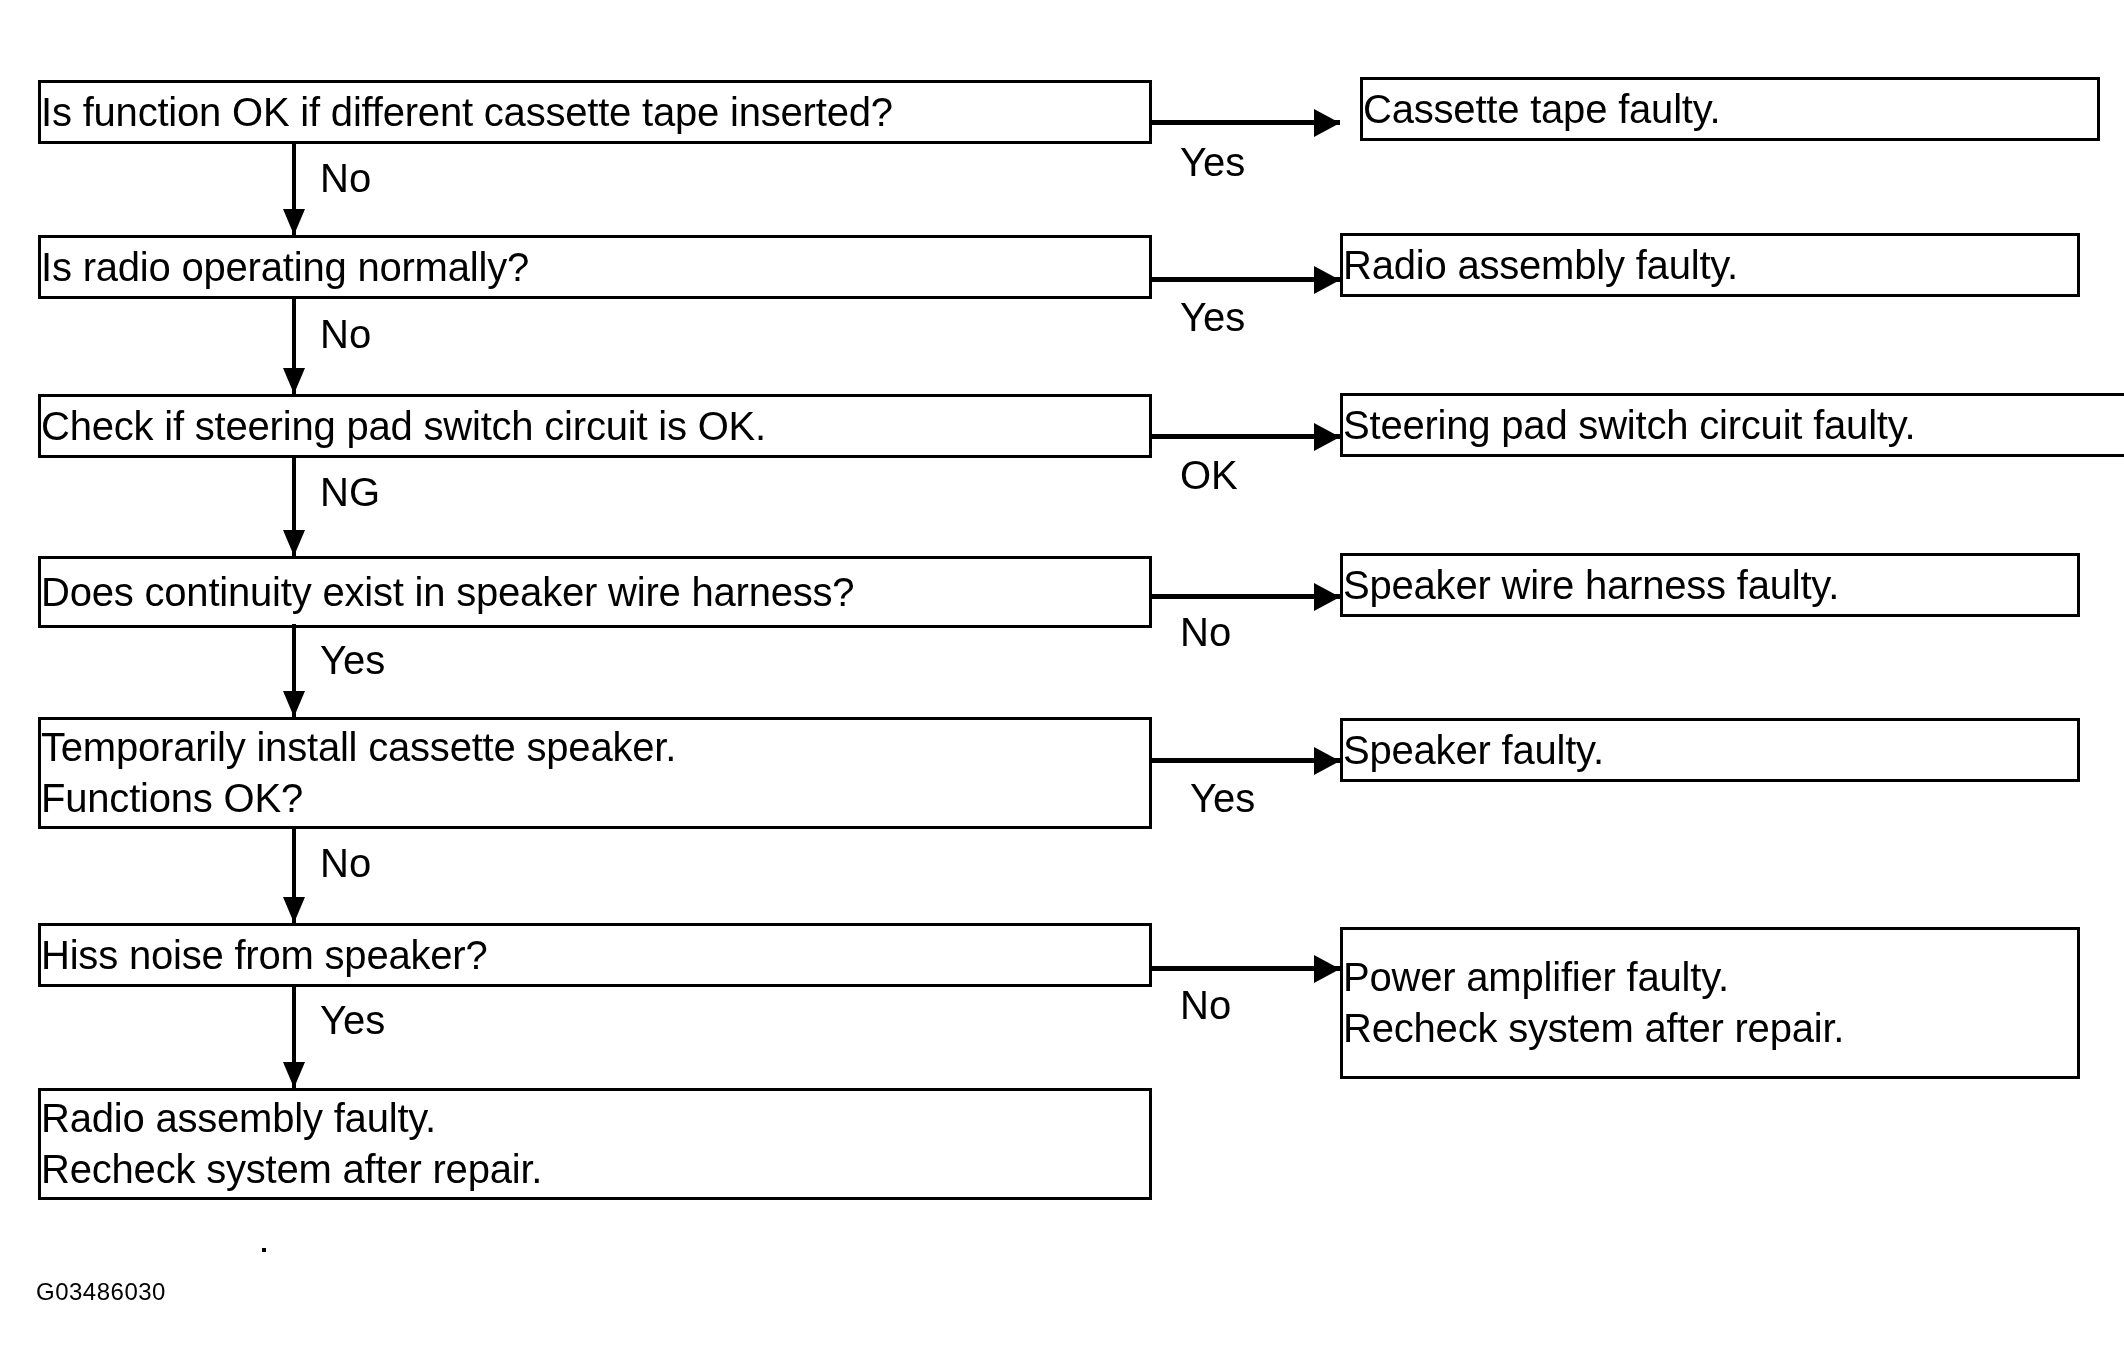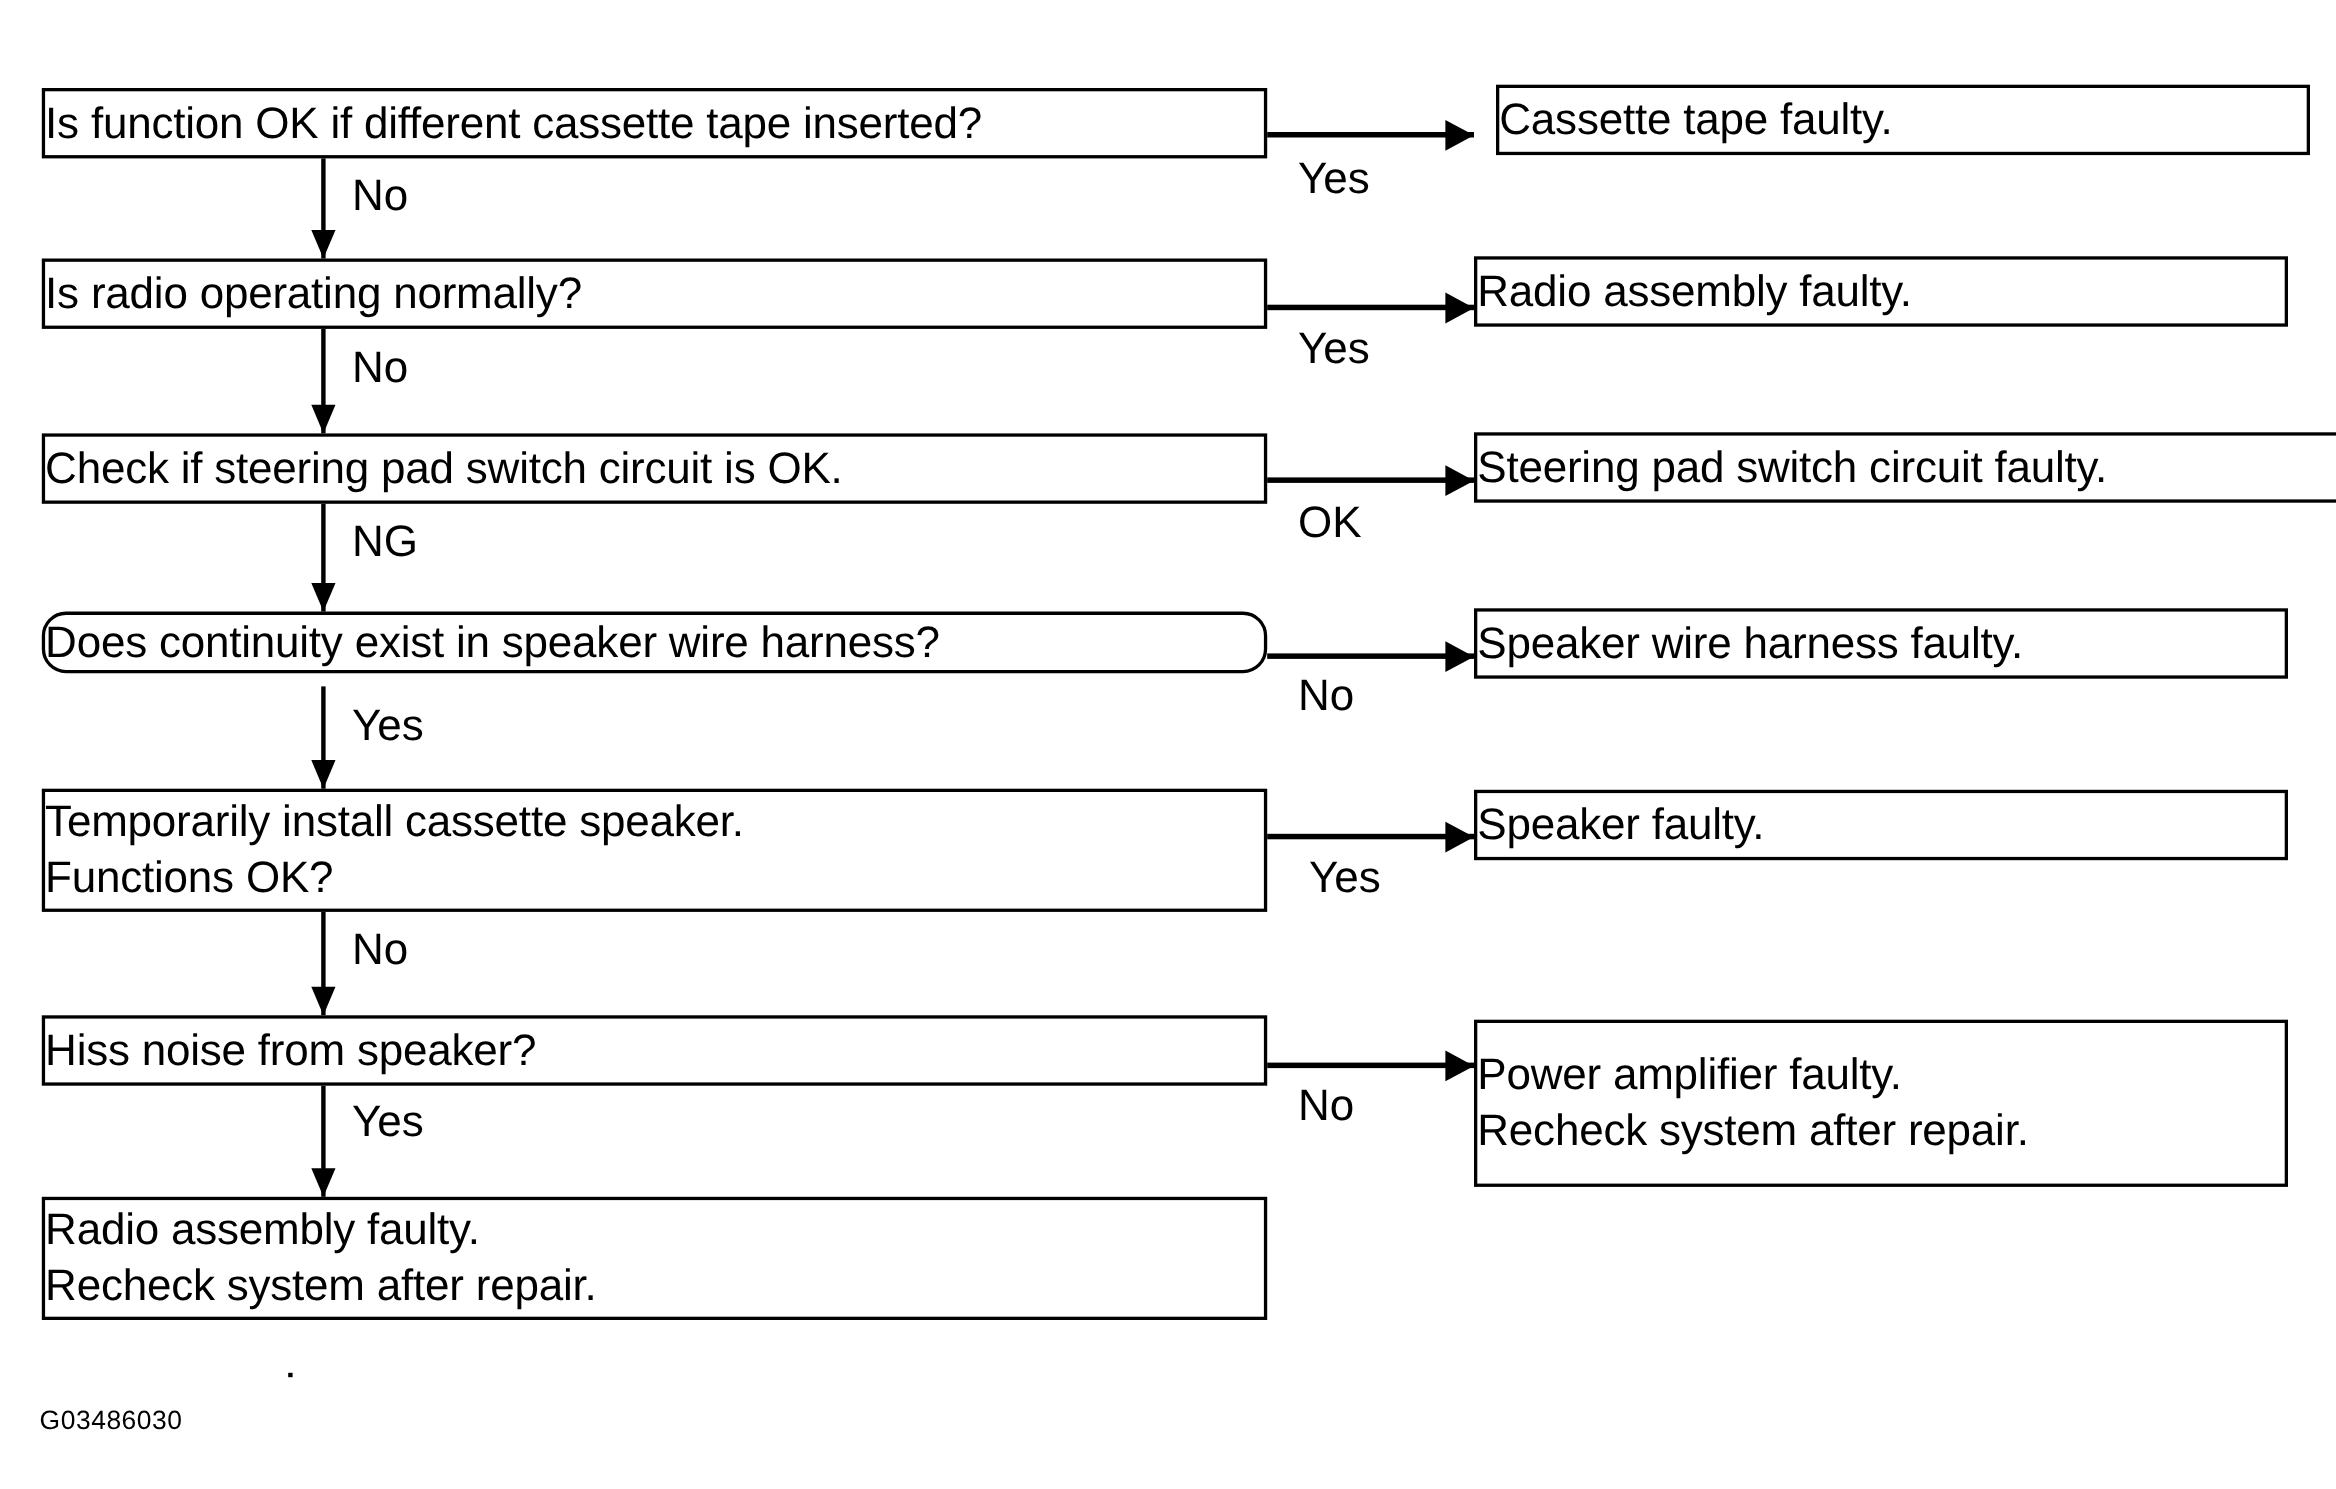--- a/index.html
+++ b/index.html
@@ -111,21 +111,21 @@
   </div>
 
   <div class="node" style="left:38px; top:235px; width:1114px; height:64px;">
     <div class="line">Is radio operating normally?</div>
   </div>
 
   <div class="node" style="left:38px; top:394px; width:1114px; height:64px;">
     <div class="line">Check if steering pad switch circuit is OK.</div>
   </div>
 
-  <div class="node" style="left:38px; top:556px; width:1114px; height:56px;border-radius:22px;">
+  <div class="node" style="left:38px; top:556px; width:1114px; height:72px;">
     <div class="line">Does continuity exist in speaker wire harness?</div>
   </div>
 
   <div class="node two-line" style="left:38px; top:717px; width:1114px; height:112px;">
     <div class="line">Temporarily install cassette speaker.</div>
     <div class="line">Functions OK?</div>
   </div>
 
   <div class="node" style="left:38px; top:923px; width:1114px; height:64px;">
     <div class="line">Hiss noise from speaker?</div>

